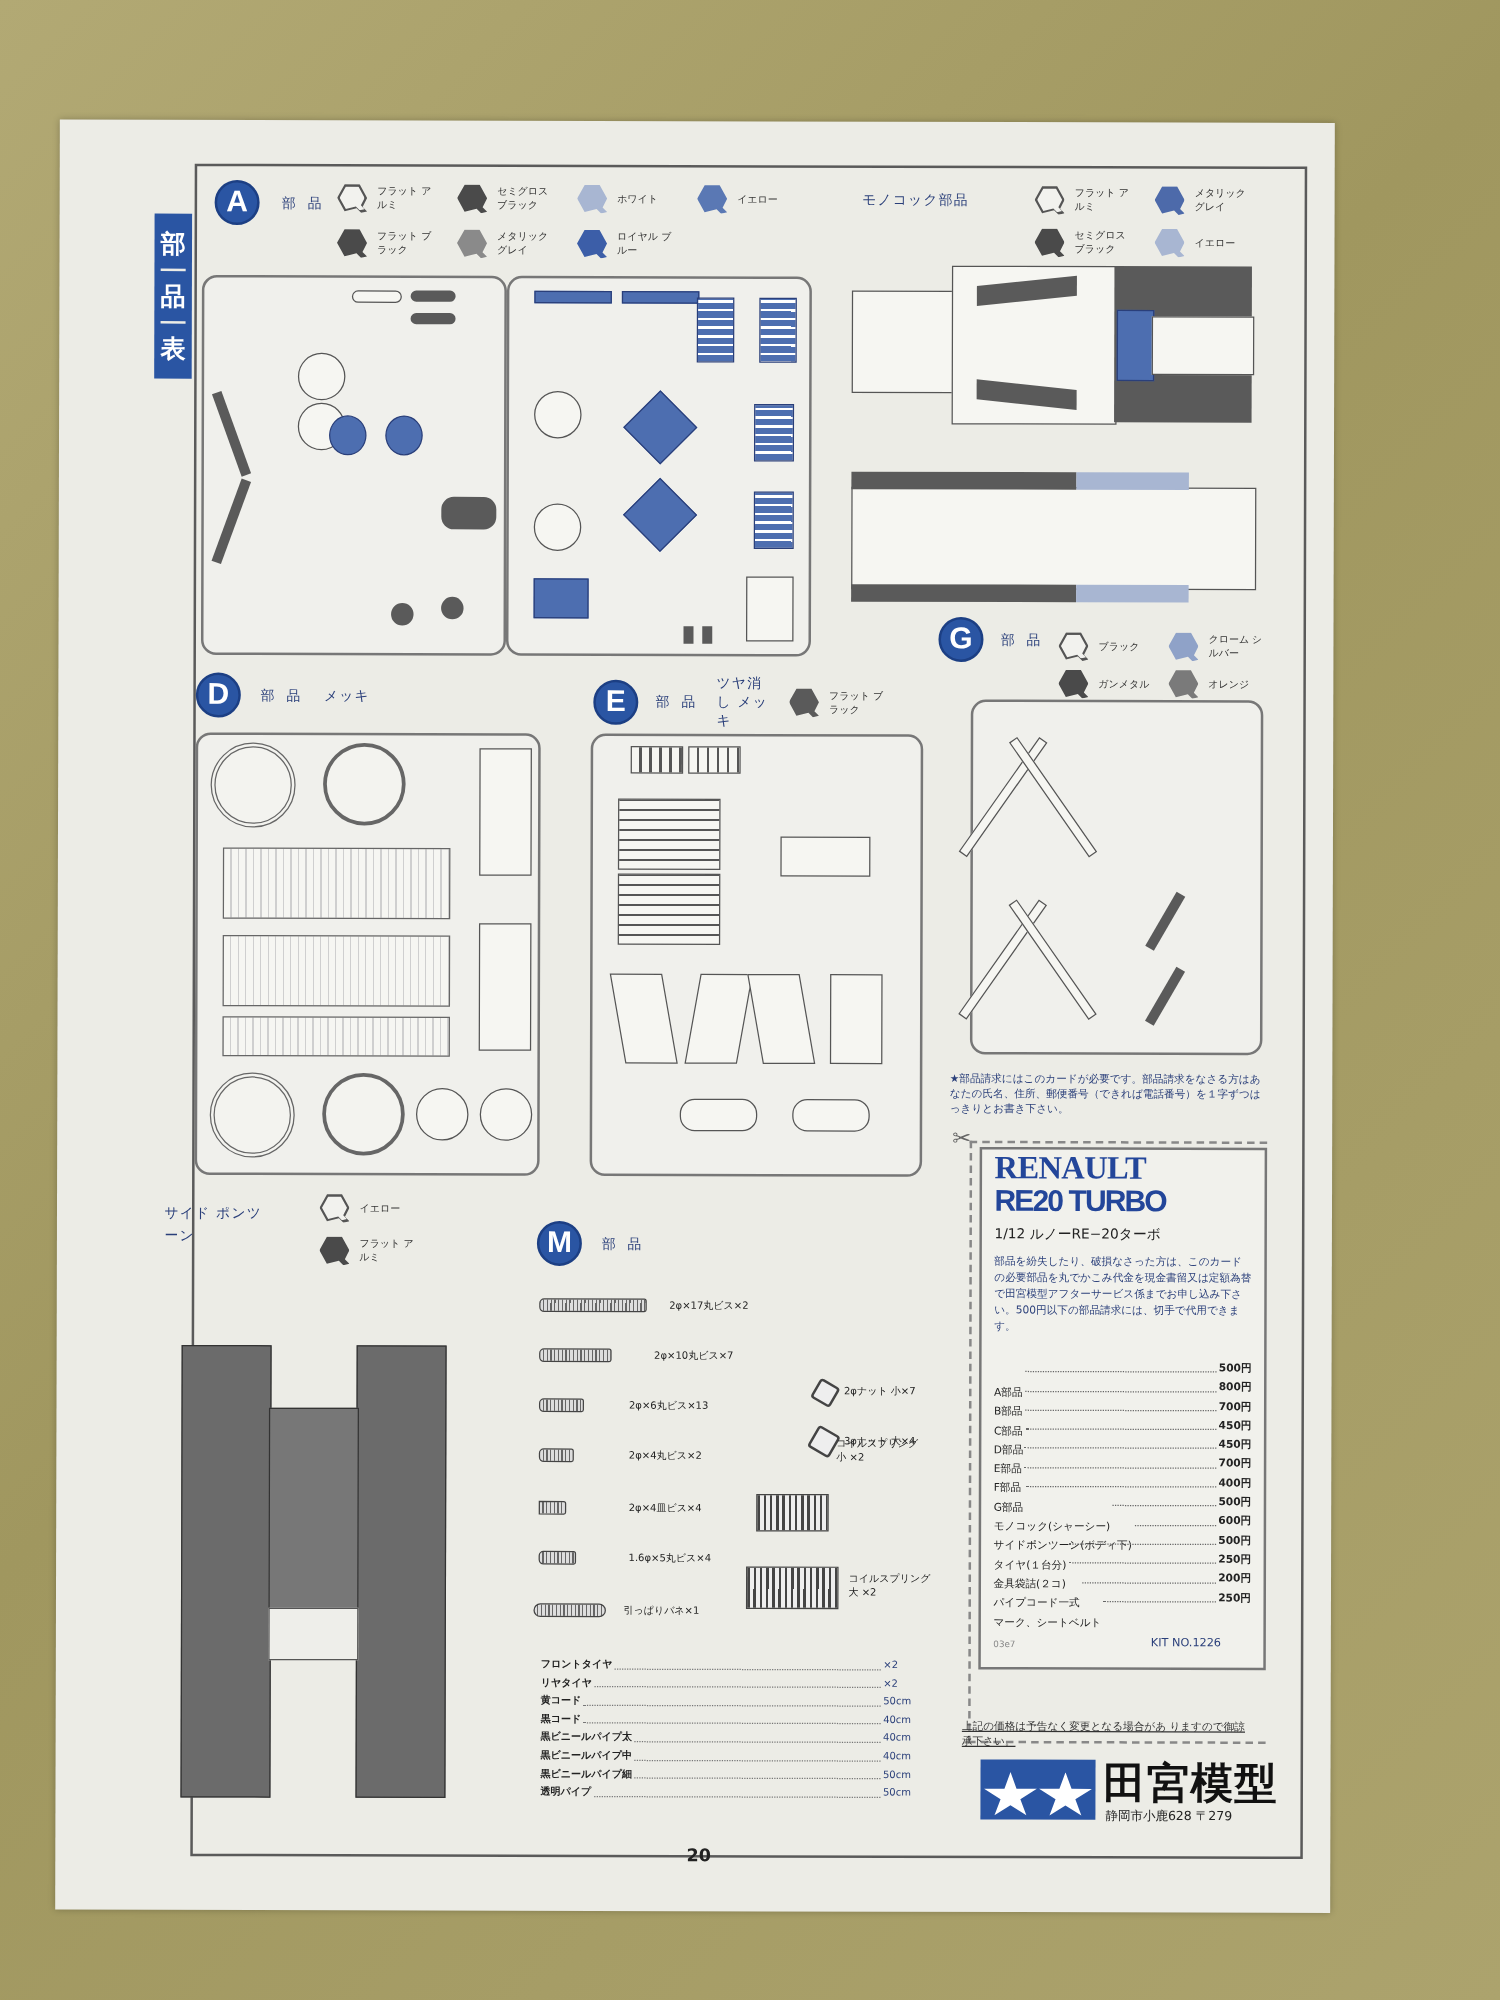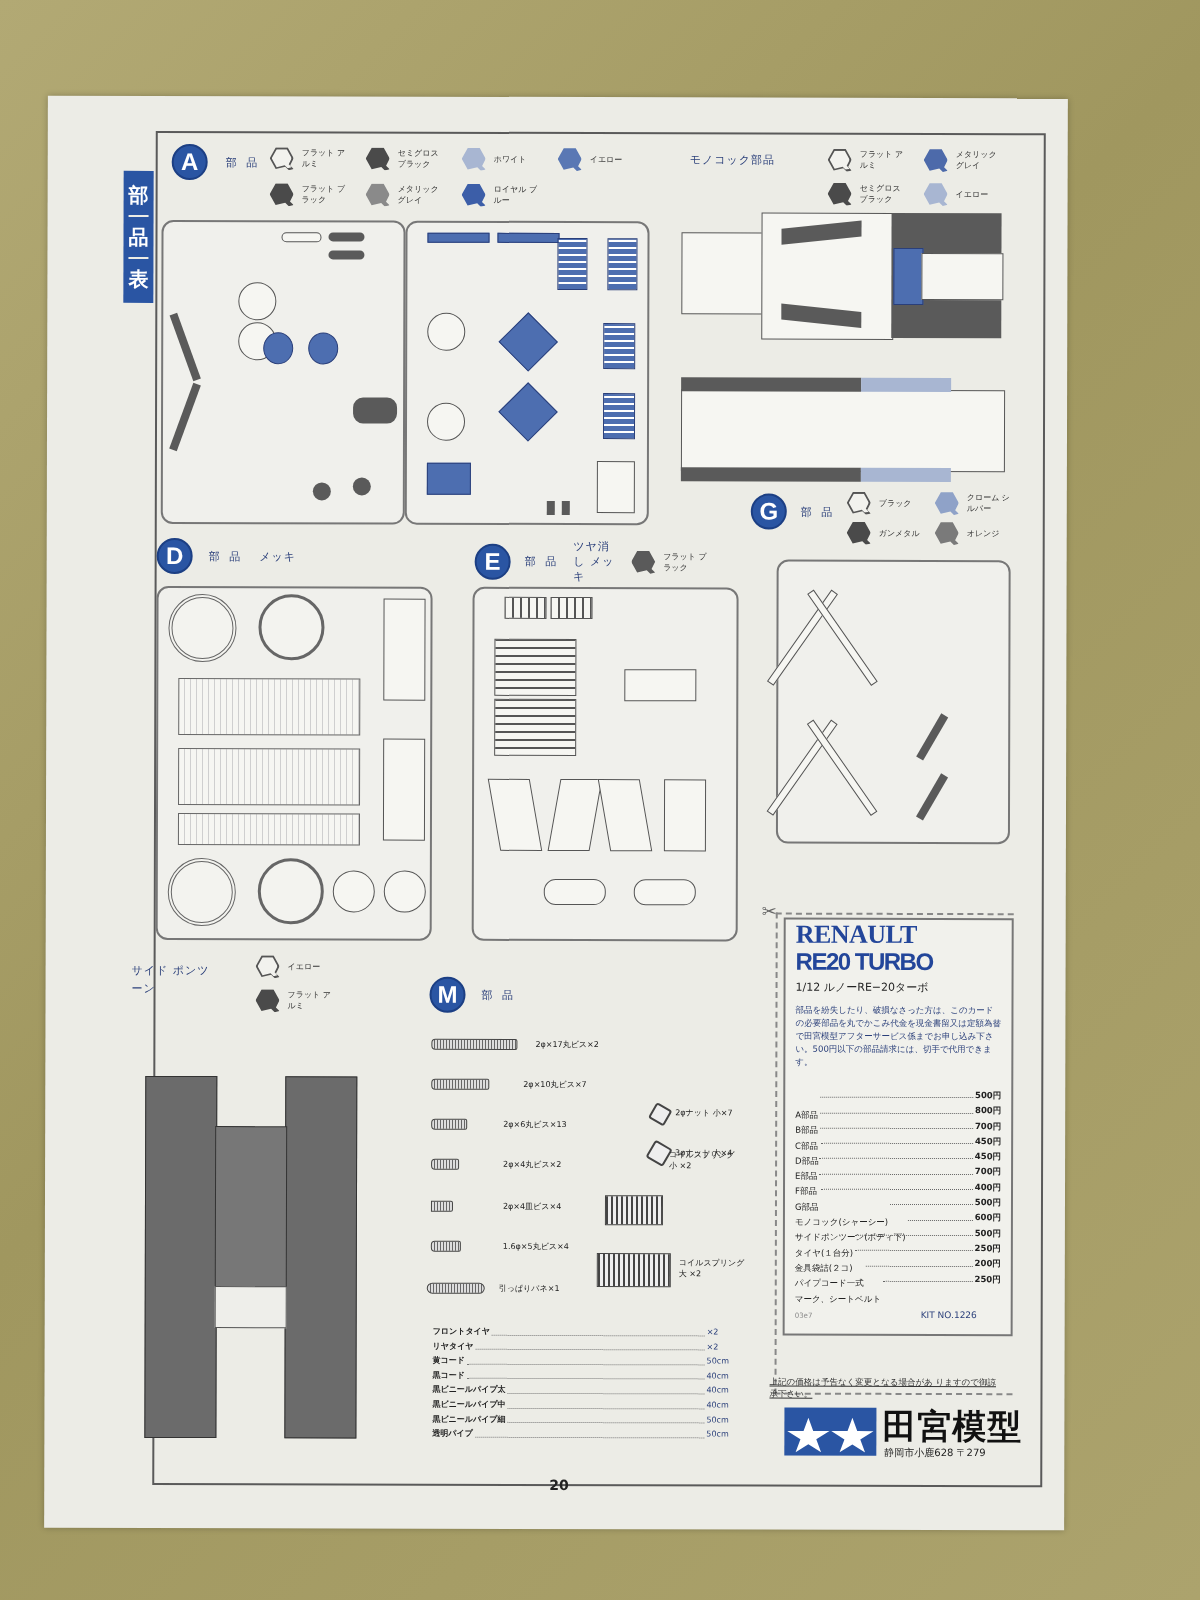--- a/index.html
+++ b/index.html
@@ -164,21 +164,21 @@
     <div class="partd" style="left:0;top:0;width:180px;height:14px;"></div>
     <div class="partd" style="left:0;top:90px;width:180px;height:14px;"></div>
     <div style="position:absolute;left:180px;top:0;width:90px;height:14px;background:#a8b6d2;"></div>
     <div style="position:absolute;left:180px;top:90px;width:90px;height:14px;background:#a8b6d2;"></div>
   </div>
 
   <div class="abs" style="left:704px;top:396px;display:flex;align-items:center;gap:14px;">
     <div class="badge">G</div>
     <span class="lbl">部 品</span>
   </div>
-  <div class="abs" style="left:800px;top:393px;display:grid;grid-template-columns:repeat(2,88px);row-gap:6px;font-family:Liberation Serif, serif;">
+  <div class="abs" style="left:800px;top:407px;display:grid;grid-template-columns:repeat(2,88px);row-gap:6px;font-family:Liberation Serif, serif;">
     <div class="sw">
         <div class="hex out"></div>
         <span class="swt">ブラック</span>
       </div>
     <div class="sw">
         <div class="hex" style="background:#8fa2c8"></div>
         <span class="swt">クローム シルバー</span>
       </div>
     <div class="sw">
         <div class="hex" style="background:#4a4a4a"></div>
@@ -236,20 +236,21 @@
 
   <div class="sprue" style="left:730px;top:462px;width:230px;height:280px;">
     <div class="part" style="left:20px;top:20px;width:6px;height:110px;transform:rotate(35deg);"></div>
     <div class="part" style="left:60px;top:20px;width:6px;height:110px;transform:rotate(-35deg);"></div>
     <div class="part" style="left:20px;top:150px;width:6px;height:110px;transform:rotate(35deg);"></div>
     <div class="part" style="left:60px;top:150px;width:6px;height:110px;transform:rotate(-35deg);"></div>
     <div class="partd" style="left:150px;top:150px;width:8px;height:50px;transform:rotate(30deg);"></div>
     <div class="partd" style="left:150px;top:210px;width:8px;height:50px;transform:rotate(30deg);"></div>
   </div>
 
+  <div class="abs" style="left:714px;top:760px;width:250px;font-size:8.5px;line-height:12px;color:#2a3f7a;">★部品請求にはこのカードが必要です。部品請求をなさる方はあなたの氏名、住所、郵便番号（できれば電話番号）を１字ずつはっきりとお書き下さい。</div>
   <div class="abs" style="left:716px;top:803px;font-size:18px;color:#666;">✂</div>
 
   <div class="cut" style="left:730px;top:815px;width:236px;height:478px;"></div>
   <div class="card" style="left:738px;top:820px;">
     <div class="brand1">RENAULT</div>
     <div class="brand2">RE20 TURBO</div>
     <div class="scale">1/12 ルノーRE−20ターボ</div>
     <div class="note">部品を紛失したり、破損なさった方は、このカードの必要部品を丸でかこみ代金を現金書留又は定額為替で田宮模型アフターサービス係までお申し込み下さい。500円以下の部品請求には、切手で代用できます。</div>
     <div class="abs" style="left:10px;top:168px;width:206px;">
       <div class="price-row">

